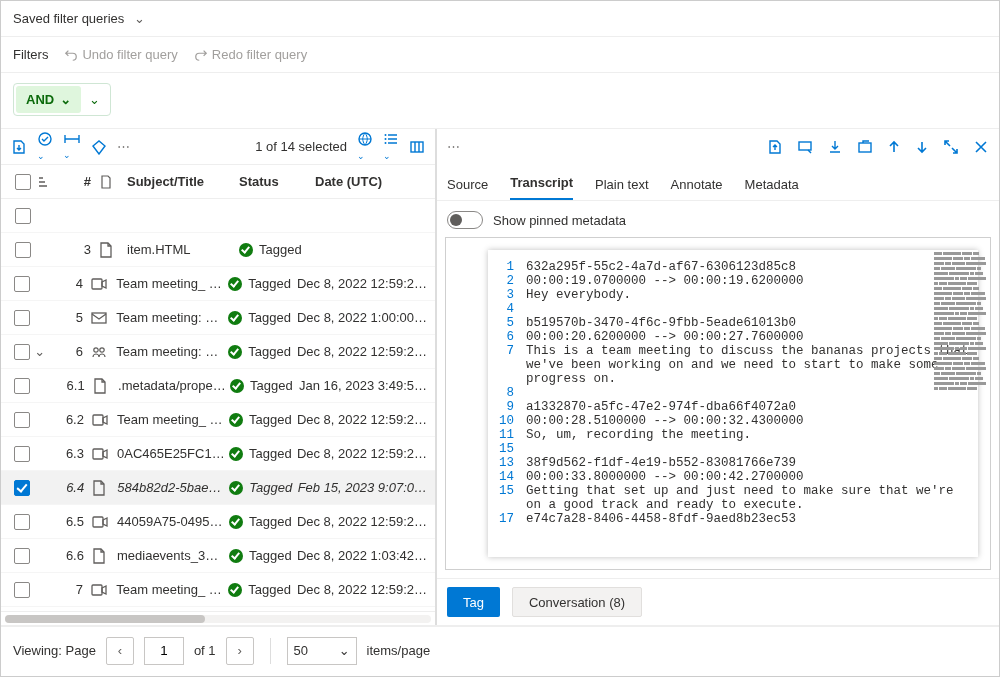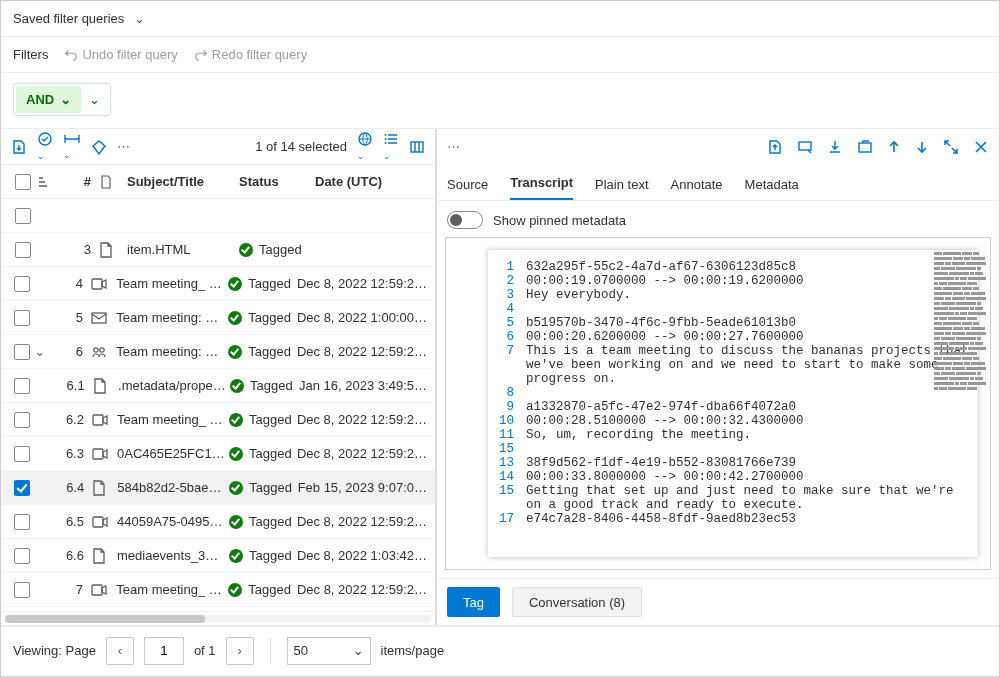--- a/index.html
+++ b/index.html
@@ -34,40 +34,40 @@
   .col-cb { width:28px; display:flex; justify-content:center; }
   .col-hier { width:20px; }
   .col-num { width:42px; text-align:right; padding-right:8px;}
   .col-icon { width:28px; text-align:center; }
   .col-title { width:112px; padding-right:4px; }
   .col-status { width:76px; }
   .col-date { flex:1; }
 
   .grid-body { flex:1; overflow:hidden; }
   .row { display:flex; align-items:center; height:34px; padding:0 8px; border-bottom:1px solid #f5f5f5; }
-  .row.sel { background:#f2f2f2; }
+  .row.sel { background:#f2f2f2;font-style:italic; }
   .cb { width:16px; height:16px; border:1px solid #8a8886; border-radius:2px; background:#fff; display:inline-block; }
   .cb.checked { background:#0078d4; border-color:#0078d4; position:relative; }
   .cb.checked::after { content:""; position:absolute; left:4px; top:1px; width:4px; height:8px; border:solid #fff; border-width:0 2px 2px 0; transform:rotate(40deg); }
   .title-text { white-space:nowrap; overflow:hidden; text-overflow:ellipsis; display:block; }
   .date-text { white-space:nowrap; overflow:hidden; text-overflow:ellipsis; display:block; color:#323130; }
   .status-pill { display:flex; align-items:center; gap:6px; color:#323130; }
   .status-dot { width:14px; height:14px; border-radius:50%; background:#107c10; position:relative; }
   .status-dot::after { content:""; position:absolute; left:4px; top:2px; width:3px; height:6px; border:solid #fff; border-width:0 2px 2px 0; transform:rotate(40deg); }
 
   .type-icon { color:#605e5c; }
 
   .hscroll { height:14px; position:relative; border-top:1px solid #eee; }
   .hscroll .track { position:absolute; left:4px; right:4px; top:3px; height:8px; background:#f3f2f1; border-radius:4px; }
   .hscroll .thumb { position:absolute; left:4px; top:3px; height:8px; width:200px; background:#c8c6c4; border-radius:4px; }
 
   .footer { height:48px; display:flex; align-items:center; padding:0 12px; gap:10px; border-top:1px solid #eee;}
   .page-btn { width:28px; height:28px; border:1px solid #c8c6c4; background:#fff; display:flex; align-items:center; justify-content:center; border-radius:2px; color:#605e5c; }
   .page-input { width:40px; height:28px; border:1px solid #c8c6c4; text-align:center; }
-  .pp-select { width:84px; height:28px; border:1px solid #c8c6c4; display:flex; align-items:center; justify-content:space-between; padding:0 6px;}
+  .pp-select { width:70px; height:28px; border:1px solid #c8c6c4; display:flex; align-items:center; justify-content:space-between; padding:0 6px;}
   .vdiv { width:1px; height:26px; background:#ddd; margin:0 6px; }
 
   
   .right-toolbar { height:36px; display:flex; align-items:center; justify-content:space-between; padding:0 10px; border-bottom:1px solid #fff;}
   .right-icons { display:flex; gap:14px; color:#0078d4; align-items:center;}
   .right-icons .x { color:#0078d4; }
 
   .tabs { display:flex; gap:22px; padding:0 10px; height:36px; align-items:flex-end; border-bottom:1px solid #eee;}
   .tab { padding-bottom:8px; color:#323130; cursor:pointer; }
   .tab.active { border-bottom:2px solid #0078d4; color:#323130; font-weight:600; }

